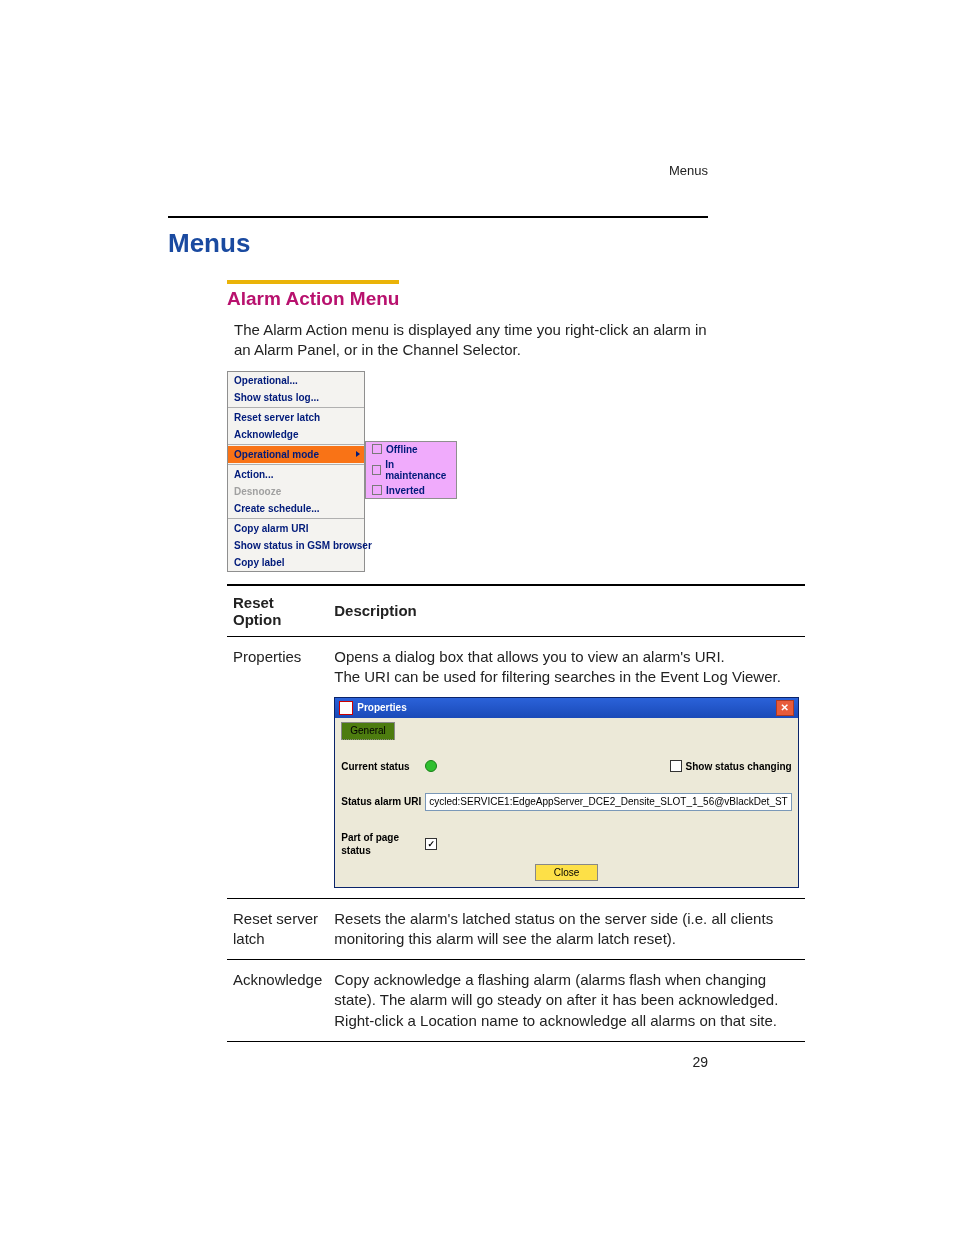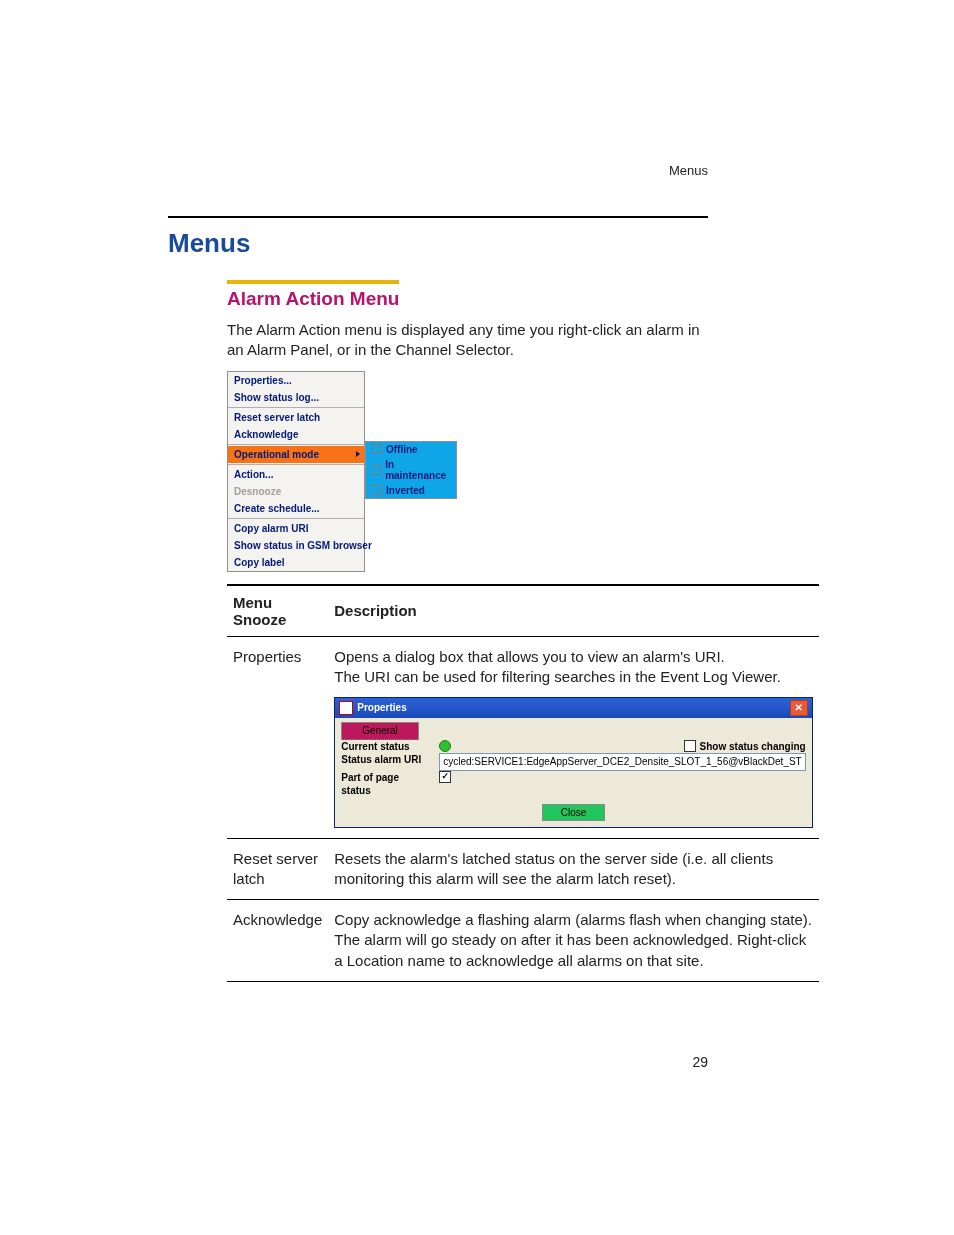--- a/index.html
+++ b/index.html
@@ -51,21 +51,21 @@
     font-weight: 700;
     border-top: 4px solid #eab308;
     display: inline-block;
     padding-top: 4px;
     margin-bottom: 6px;
   }
   .para {
     font-size: 15px;
     line-height: 1.35;
     color: #222;
-    margin: 4px 0 10px 0;
+    margin: 4px 0 10px 7px;
   }
 
   
   .menu-wrap { display: flex; align-items: flex-start; margin: 2px 0 12px 0; }
   .ctxmenu {
     width: 136px;
     background: #f4f3f0;
     border: 1px solid #8f8f8f;
     font-family: Tahoma, sans-serif;
     font-size: 10px;
@@ -79,21 +79,21 @@
     content: "";
     position: absolute;
     right: 4px; top: 50%; transform: translateY(-50%);
     border-left: 4px solid #001a7a;
     border-top: 3px solid transparent;
     border-bottom: 3px solid transparent;
   }
   .ctxmenu .disabled { color: #a0a0a0; }
   .submenu {
     width: 90px;
-    background: #0ea5e9;
+    background: #f0abfc;
     border: 1px solid #8f8f8f;
     font-family: Tahoma, sans-serif;
     font-size: 10px;
     color: #001a7a;
     font-weight: 700;
     margin-top: 70px;
   }
   .submenu .smi { padding: 2px 6px; display:flex; gap:4px; align-items:center; }
   .chk { width:8px; height:8px; border:1px solid #7a7a7a; display:inline-block; }
 
@@ -147,47 +147,47 @@
     background: #e85b3a;
     border: 1px solid #b03a22;
     color: #fff;
     display:flex;align-items:center;justify-content:center;
     font-size: 10px; line-height: 1; font-weight: 700;
     cursor: default;
   }
   .propbody { padding: 4px 6px 6px 6px; color:#000; }
   .tab {
     display:inline-block;
-    background:#be185d;
+    background:#4d7c0f;
     border:1px solid #888;
     border-bottom: 1px dotted #888;
-    padding: 1px 20px;
-    font-size: 10px;
-  }
-  .proprow { display:flex; margin-top:0; gap:14px; }
+    padding: 1px 8px;
+    font-size: 10px;
+  }
+  .proprow { display:flex; align-items:center; margin-top:20px; gap:0; }
   .plabel { width: 84px; font-weight:700; }
   .greenball { width:10px;height:10px;border-radius:50%;background:#2fbf2f;border:1px solid #178017; }
   .details { margin-left:auto; display:flex; align-items:center; gap:4px; font-weight:700; }
   .uritext {
     flex:1;
     background:#fff;
     border:1px solid #7a98b8;
     padding:1px 3px;
     font-family: Tahoma, sans-serif;
     font-size:10px;
     overflow:hidden;
     white-space:nowrap;
   }
   .pchk { width:10px;height:10px;border:1px solid #333;background:#fff;display:inline-flex;align-items:center;justify-content:center;font-size:9px;font-weight:700; }
   .closebar { text-align:center; margin-top:6px; }
   .closebar button {
     font-family: Tahoma, sans-serif;
     font-size:10px;
     padding: 2px 18px;
-    background:#22c55e;
+    background:#fde047;
     border:1px solid #888;
     cursor: default;
   }
 
   .pagenum {
     position: absolute;
     right: 168px;
     bottom: 165px;
     font-size: 14px;
     color: #222;
@@ -201,21 +201,21 @@
   <hr class="hr-top">
   <div class="h1">Menus</div>
 
   <div class="content">
     <div class="h2">Alarm Action Menu</div>
     <div class="para">The Alarm Action menu is displayed any time you right-click an alarm in an Alarm Panel, or in the Channel Selector.</div>
 
     
     <div class="menu-wrap">
       <div class="ctxmenu" id="ctxmenu">
-          <div class="mi">Properties...</div>
+          <div class="mi">Operational...</div>
           <div class="mi">Show status log...</div>
           <div class="sep"></div>
           <div class="mi">Reset server latch</div>
           <div class="mi">Acknowledge</div>
           <div class="sep"></div>
           <div class="mi hi">Operational mode</div>
           <div class="sep"></div>
           <div class="mi">Action...</div>
           <div class="mi disabled">Desnooze</div>
           <div class="mi">Create schedule...</div>
@@ -237,21 +237,21 @@
             <span class="chk"></span>
             <span>Inverted</span>
           </div>
         </div>
     </div>
 
     
     <table class="doc">
       <thead>
         <tr>
-          <th>Menu Snooze</th>
+          <th>Reset Option</th>
           <th>Description</th>
         </tr>
       </thead>
       <tbody id="doc-body">
           <tr>
             <td>Properties</td>
             <td class="desc">Opens a dialog box that allows you to view an alarm's URI.<br>The URI can be used for filtering searches in the Event Log Viewer.<div class="propdlg">
                 <div class="titlebar">
                   <div class="lead">
                     <span class="appicon"></span>

